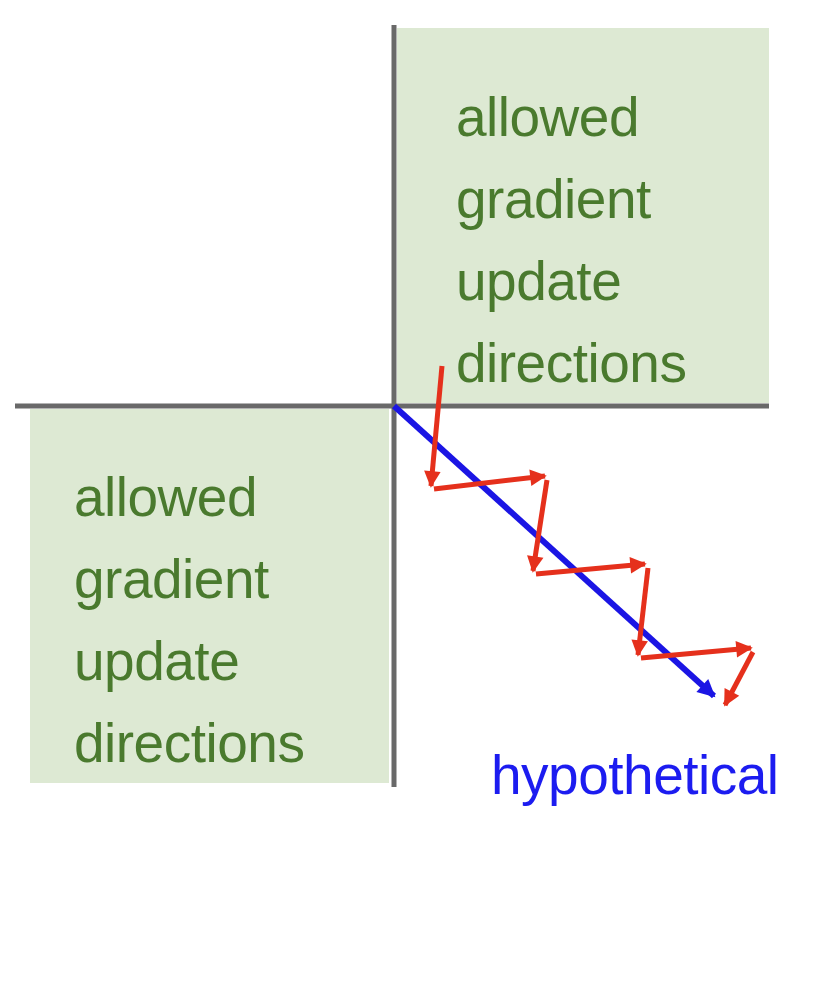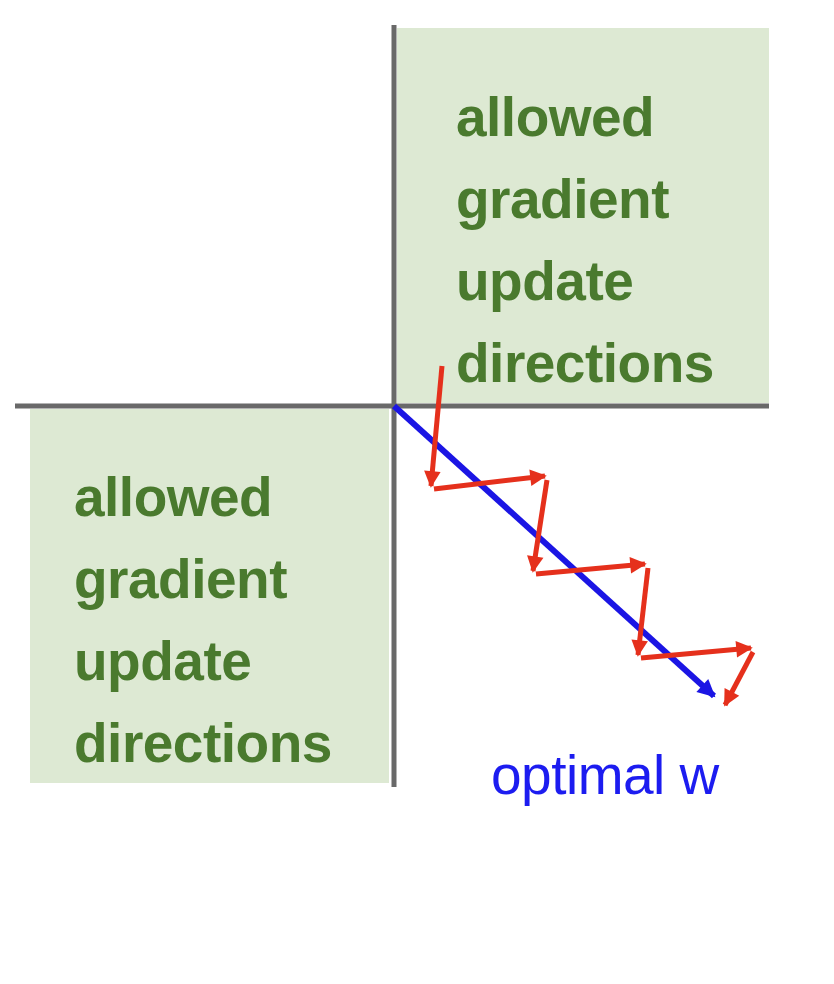--- a/index.html
+++ b/index.html
@@ -32,21 +32,21 @@
     height: 374px;
   }
   .label-block {
     position: absolute;
     font-size: 55px;
     line-height: 82px;
     letter-spacing: -0.5px;
     color: #4a7a2e;
     white-space: nowrap;
   }
-  .label-block span { display: block; font-weight: bold; }
+  .label-block span { display: block; }
   .label-top-right {
     left: 456px;
     top: 76px;
   }
   .label-bottom-left {
     left: 74px;
     top: 456px;
   }
   .annotation-block {
     position: absolute;
@@ -81,21 +81,21 @@
     <span>directions</span>
   </div>
   <div class="label-block label-bottom-left">
     <span>allowed</span>
     <span>gradient</span>
     <span>update</span>
     <span>directions</span>
   </div>
 
   <div class="annotation-block">
-    <span>optimal w</span>
+    <span>hypothetical</span>
   </div>
 
   <svg class="overlay" width="834" height="984" viewBox="0 0 834 984">
     <defs>
       <marker id="mk-red" viewBox="0 0 10 10" refX="8.6" refY="5" markerWidth="4.2" markerHeight="3.6" orient="auto">
         <path d="M0.4,0.4 L9.6,5 L0.4,9.6 Z" fill="#e5301c"></path>
       </marker>
       <marker id="mk-blue" viewBox="0 0 10 10" refX="8.6" refY="5" markerWidth="3.7" markerHeight="3.2" orient="auto">
         <path d="M0.4,0.4 L9.6,5 L0.4,9.6 Z" fill="#1b15e4"></path>
       </marker>

